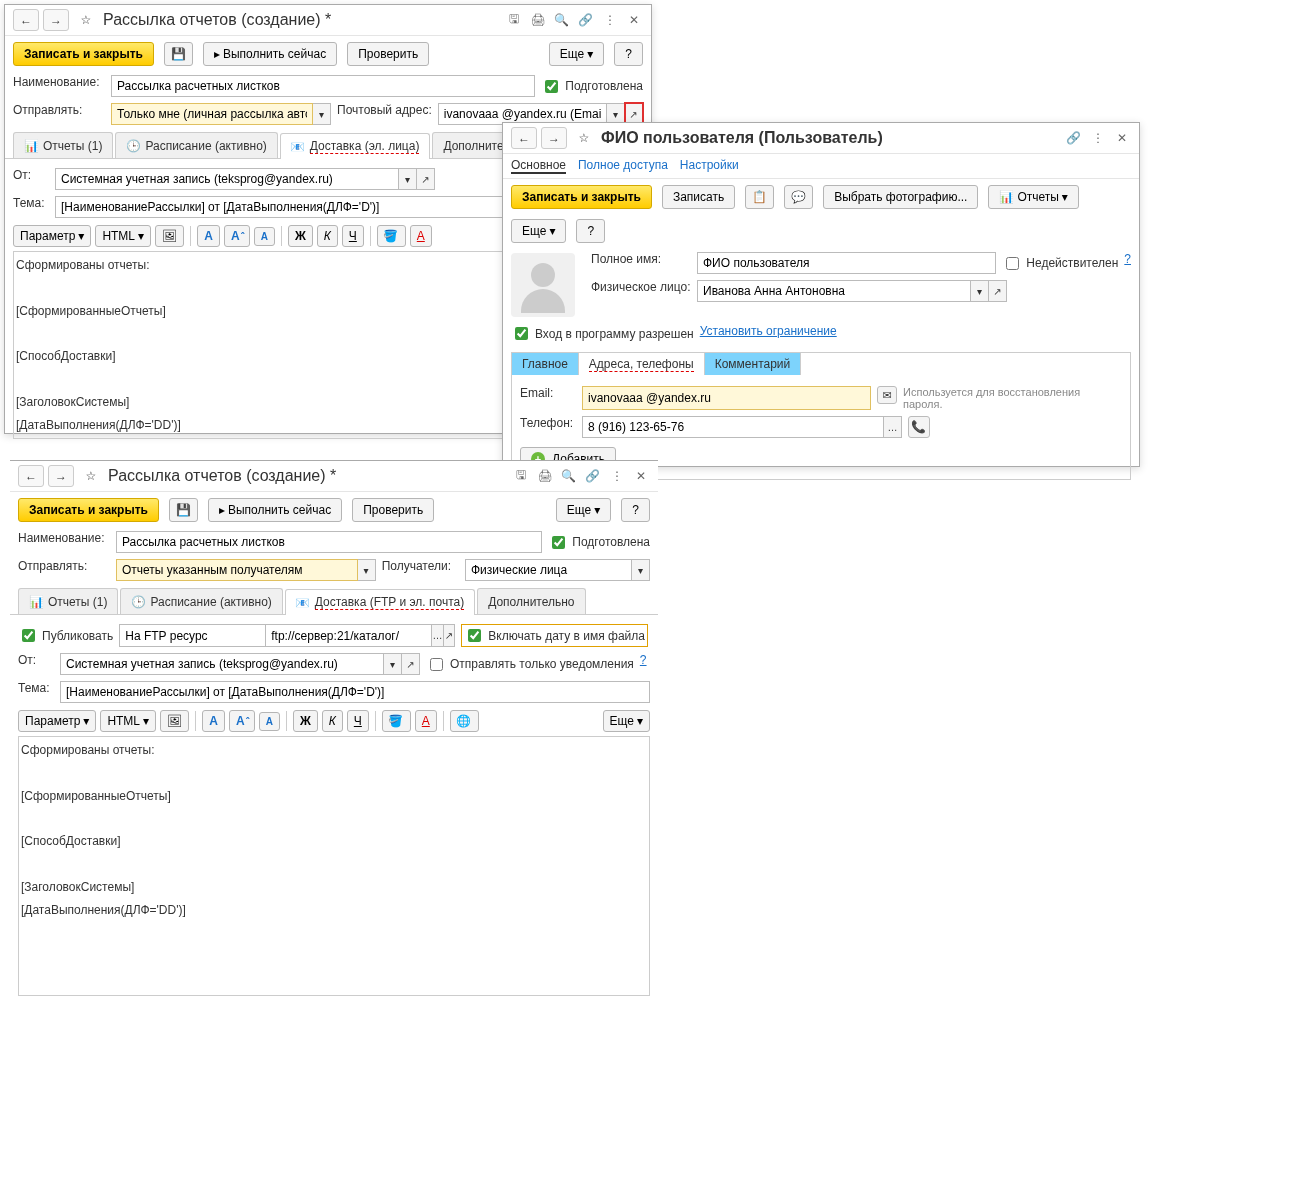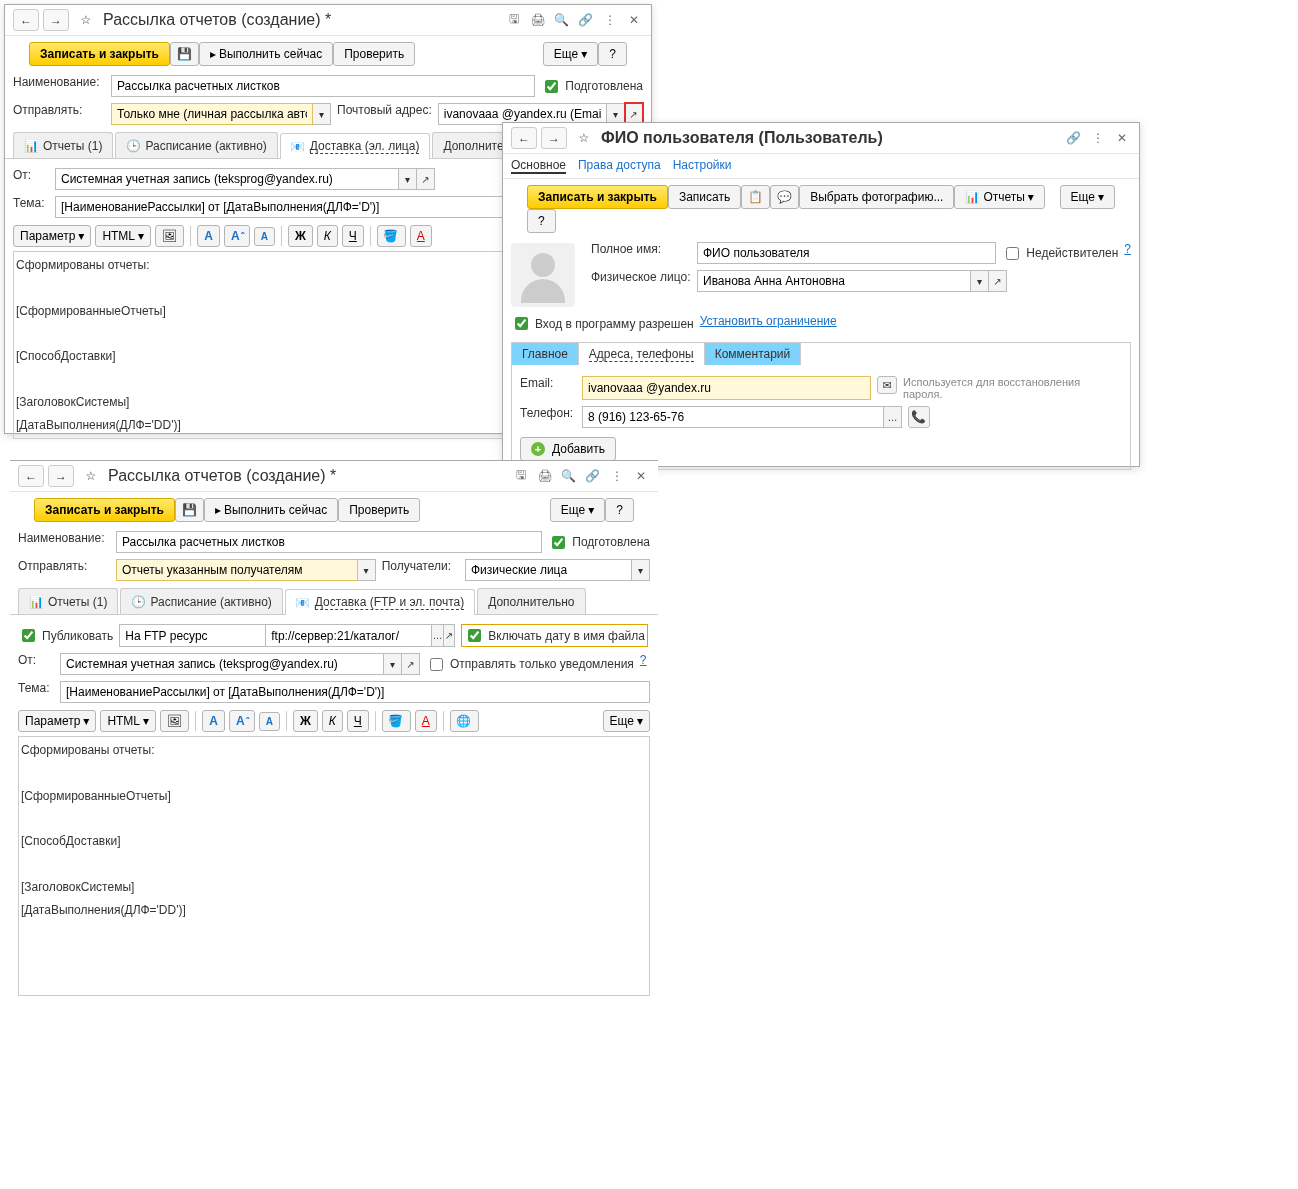--- a/index.html
+++ b/index.html
@@ -7,21 +7,21 @@
 .window { position: absolute; background: #fff; border: 1px solid #aaa; box-shadow: 0 2px 8px rgba(0,0,0,0.15); }
 .w1 { left: 4px; top: 4px; width: 648px; height: 430px; }
 .w2 { left: 502px; top: 122px; width: 638px; height: 345px; }
 .w3 { left: 10px; top: 460px; width: 648px; height: 595px; border-left:none; border-right:none; border-bottom:none; box-shadow:none;}
 .titlebar { display: flex; align-items: center; padding: 4px 8px; border-bottom: 1px solid #e5e5e5; gap: 4px; }
 .titlebar .nav-btn { width: 26px; height: 22px; border: 1px solid #ccc; border-radius: 3px; display:inline-flex; align-items:center; justify-content:center; background:#f8f8f8; cursor:pointer; }
 .star { width: 18px; height:18px; display:inline-flex; align-items:center; justify-content:center; margin-left:4px; }
 .title { font-size: 16px; font-weight: normal; flex: 1; margin-left: 4px; }
 .title-icons { display: flex; gap: 6px; align-items: center; }
 .title-icons span, .title-icons .ic { width:18px; height:18px; display:inline-flex; align-items:center; justify-content:center; cursor:pointer; color:#666; }
-.toolbar { display: flex; align-items: flex-end; padding: 6px 24px; gap: 0; flex-wrap: wrap; }
+.toolbar { display: flex; align-items: flex-end; padding: 6px 8px; gap: 10px; flex-wrap: wrap; }
 .btn { padding: 4px 10px; border: 1px solid #b5b5b5; border-radius: 3px; background: #f4f4f4; cursor: pointer; font-size: 12px; display:inline-flex; align-items:center; gap:3px; }
 .btn-yellow { background: linear-gradient(#ffe96a, #ffcc00); border-color: #d4a900; font-weight: bold; }
 .btn-icon { padding: 4px 6px; }
 .form-row { display: flex; padding: 3px 8px; gap: 6px; }
 .lbl { min-width: 92px; font-size: 12px; }
 .input, .select { border: 1px solid #bbb; padding: 3px 5px; font-size: 12px; background: #fff; }
 .input-yellow { background: #fff8d9; border: 1px solid #e0c060; }
 .select-wrap { display: inline-flex; align-items: stretch; }
 .select-wrap .input { flex: 1; }
 .select-btn { width: 18px; border: 1px solid #bbb; border-left: none; background: #f4f4f4; display:flex; align-items:center; justify-content:center; cursor:pointer; font-size:10px; }
@@ -162,21 +162,21 @@
     <span class="star">☆</span>
     <span class="title" style="font-weight:bold">ФИО пользователя (Пользователь)</span>
     <div class="title-icons">
       <span class="ic">🔗</span>
       <span class="ic">⋮</span>
       <span class="ic">✕</span>
     </div>
   </div>
   <div class="link-section">
     <span class="lnk active">Основное</span>
-    <span class="lnk">Права доступа</span>
+    <span class="lnk">Полное доступа</span>
     <span class="lnk">Настройки</span>
   </div>
   <div class="toolbar">
     <button class="btn btn-yellow">Записать и закрыть</button>
     <button class="btn">Записать</button>
     <button class="btn btn-icon">📋</button>
     <button class="btn btn-icon">💬</button>
     <button class="btn">Выбрать фотографию...</button>
     <button class="btn">📊 <span>Отчеты</span> ▾</button>
     <span style="flex:1"></span>

